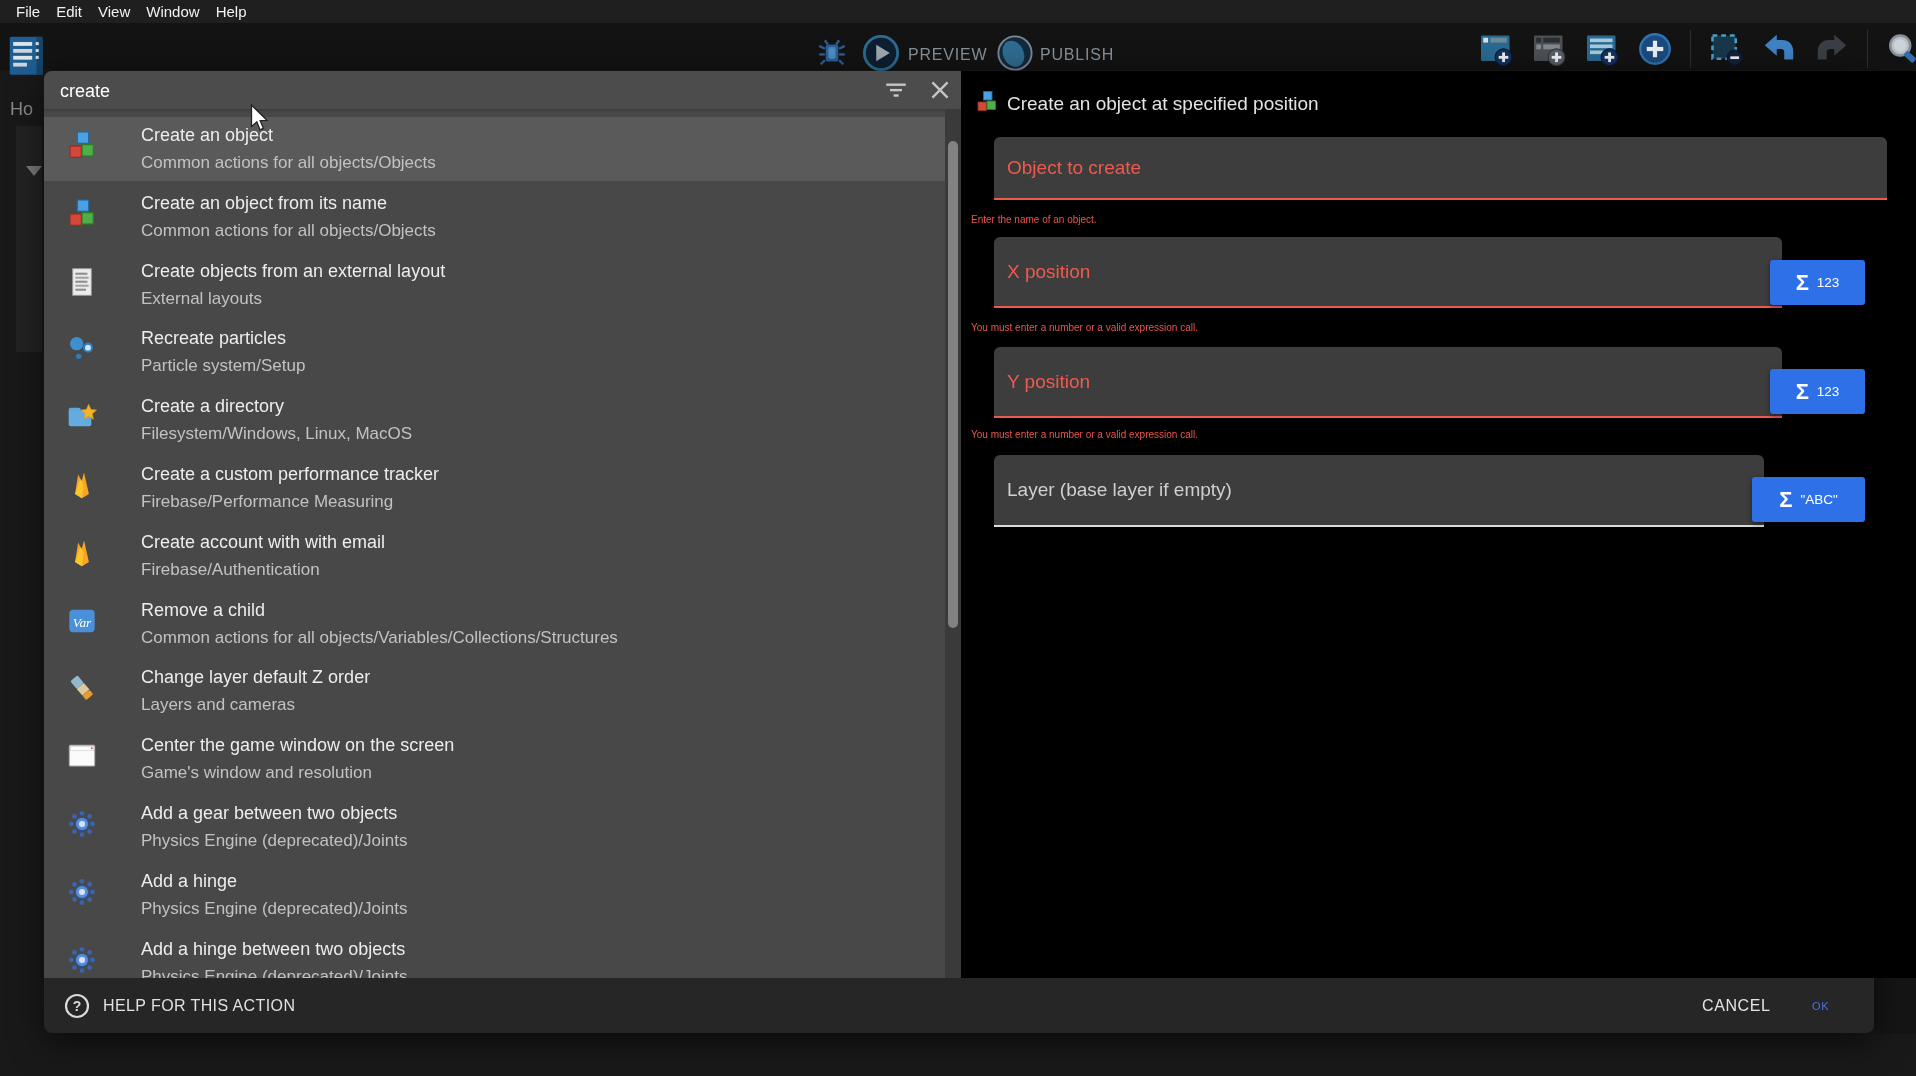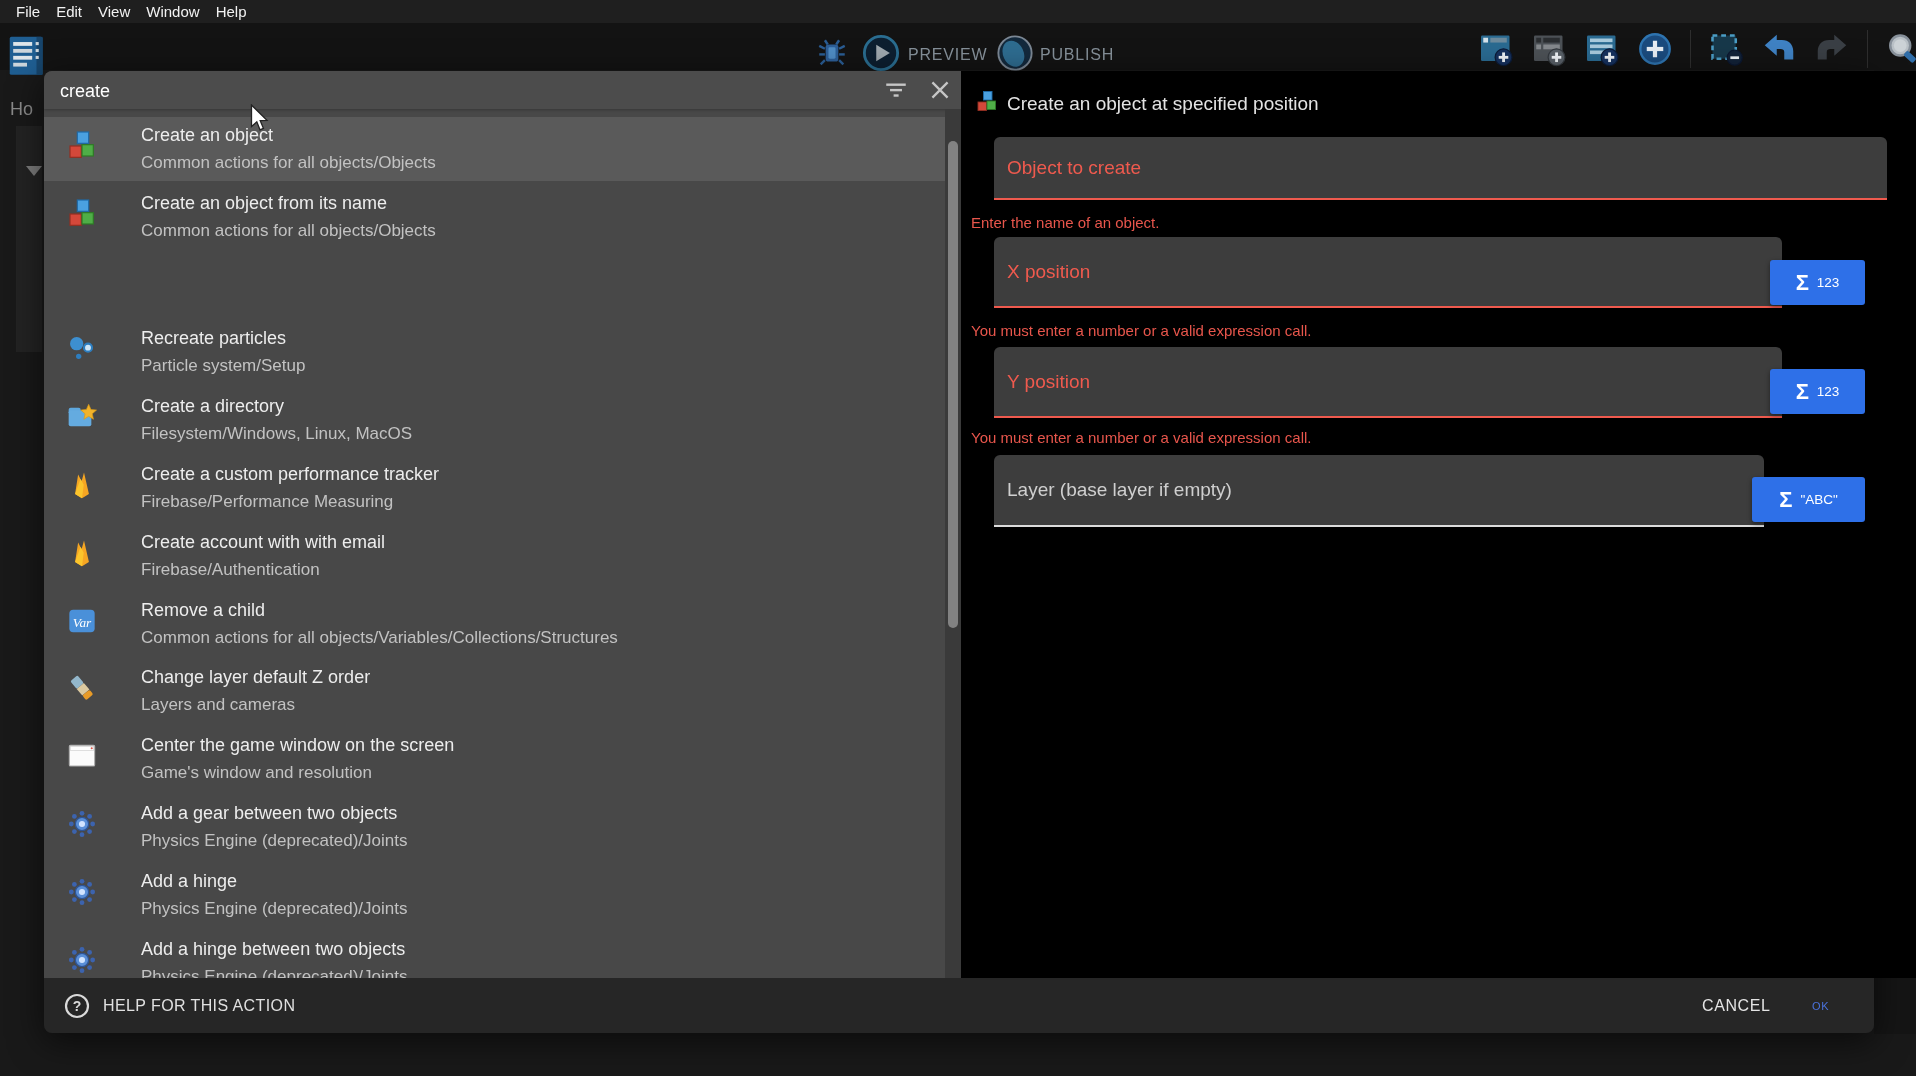--- a/index.html
+++ b/index.html
@@ -61,21 +61,21 @@
   .panel-hdr-icon{position:absolute;left:14px;top:19px;width:24px;height:24px;}
   .panel-hdr-icon svg{width:100%;height:100%;display:block;}
   .panel-title{position:absolute;left:46px;top:22px;font-size:19px;color:#e3e3e3;}
   .field{position:absolute;left:8px;background:#3d3d3d;border-radius:6px 6px 0 0;
     display:flex;align-items:center;cursor:text;margin-left:25px;}
   .field.err{border-bottom:2px solid #ef5a4e;}
   .field.ok{border-bottom:2px solid #dcdcdc;text-align:right;}
   .field-label{margin-left:13px;font-size:19px;white-space:nowrap;}
   .field.err .field-label{color:#ef5a4e;}
   .field.ok .field-label{color:#cfcfcf;}
-  .helper{position:absolute;left:10px;font-size:15px;color:#e8564c;white-space:nowrap;}
+  .helper{position:absolute;left:10px;font-size:10px;color:#e8564c;white-space:nowrap;}
   .expr-btn{position:absolute;background:#2e70e8;border-radius:3px;display:flex;align-items:center;
     justify-content:center;gap:8px;color:#fff;cursor:pointer;box-shadow:0 2px 5px rgba(0,0,0,.45);}
   .expr-sigma{font-size:22px;font-weight:bold;line-height:1;}
   .expr-sub{font-size:13.5px;}
   
   .dialog-footer{position:absolute;left:0;top:907px;width:1830px;height:55px;background:#262626;
     border-radius:0 0 8px 8px;}
   .help-btn{position:absolute;left:20px;top:0;height:55px;display:flex;align-items:center;gap:13px;cursor:pointer;}
   .help-icon{width:26px;height:26px;}
   .help-icon svg{width:100%;height:100%;display:block;}
@@ -259,20 +259,34 @@
           <span class="row-icon">
             <svg viewBox="0 0 24 24">
               <rect x="8.5" y="1.5" width="8.5" height="8.5" fill="#4aa0e0" stroke="#1e6aa8" stroke-width="0.9"></rect>
               <rect x="3" y="12" width="8.5" height="8.5" fill="#d4483a" stroke="#932f22" stroke-width="0.9"></rect>
               <rect x="12" y="11" width="8.5" height="8.5" fill="#4fae47" stroke="#2e7a26" stroke-width="0.9"></rect>
             </svg>
           </span>
           <div class="row-title">Create an object from its name</div>
           <div class="row-sub">Common actions for all objects/Objects</div>
         </div>
+        <div class="row" style="top: 143.6px;">
+          <span class="row-icon">
+            <svg viewBox="0 0 24 24">
+              <rect x="5" y="2" width="14" height="20" fill="#ececec" stroke="#999999" stroke-width="0.7"></rect>
+              <rect x="7" y="5" width="9" height="1.6" fill="#909090"></rect>
+              <rect x="7" y="8" width="10" height="1.6" fill="#a5a5a5"></rect>
+              <rect x="7" y="11" width="9" height="1.6" fill="#909090"></rect>
+              <rect x="7" y="14" width="10" height="1.6" fill="#a5a5a5"></rect>
+              <rect x="7" y="17" width="8" height="1.6" fill="#909090"></rect>
+            </svg>
+          </span>
+          <div class="row-title">Create objects from an external layout</div>
+          <div class="row-sub">External layouts</div>
+        </div>
         <div class="row" style="top: 211.4px;">
           <span class="row-icon">
             <svg viewBox="0 0 24 24">
               <circle cx="8" cy="8" r="5" fill="#3d8fd0"></circle>
               <circle cx="16.5" cy="11" r="3" fill="#cfe6f6" stroke="#2d7ec0" stroke-width="1.6"></circle>
               <circle cx="9.5" cy="17.5" r="2" fill="#2d7ec0"></circle>
             </svg>
           </span>
           <div class="row-title">Recreate particles</div>
           <div class="row-sub">Particle system/Setup</div>

